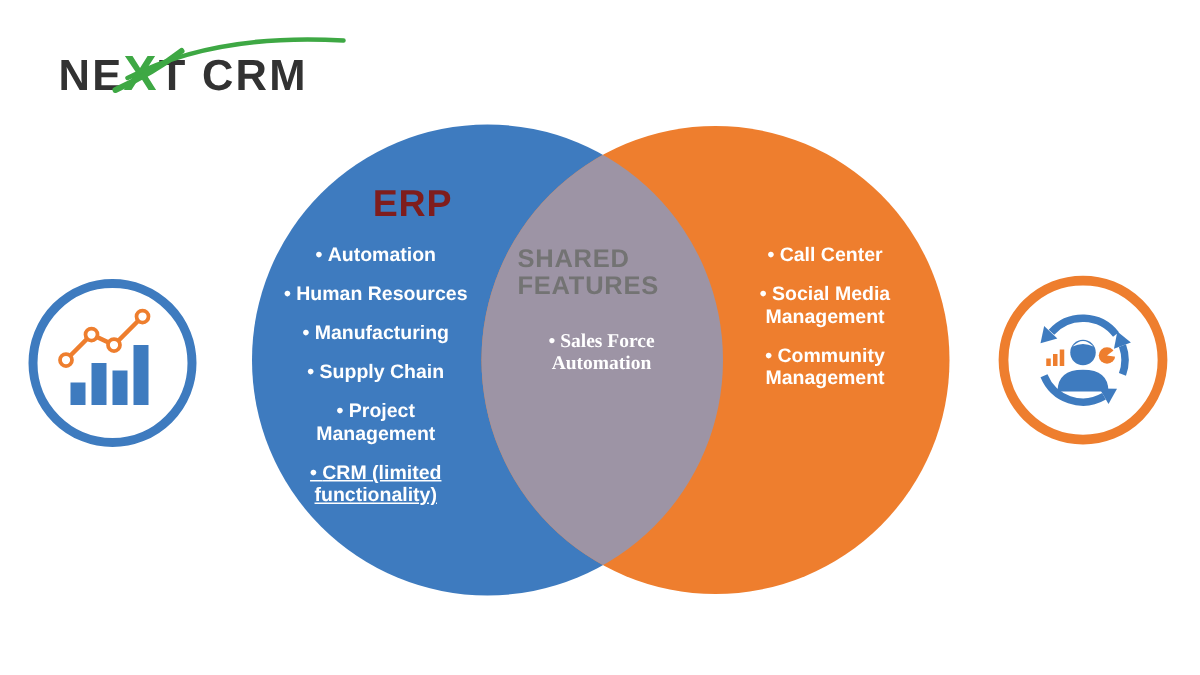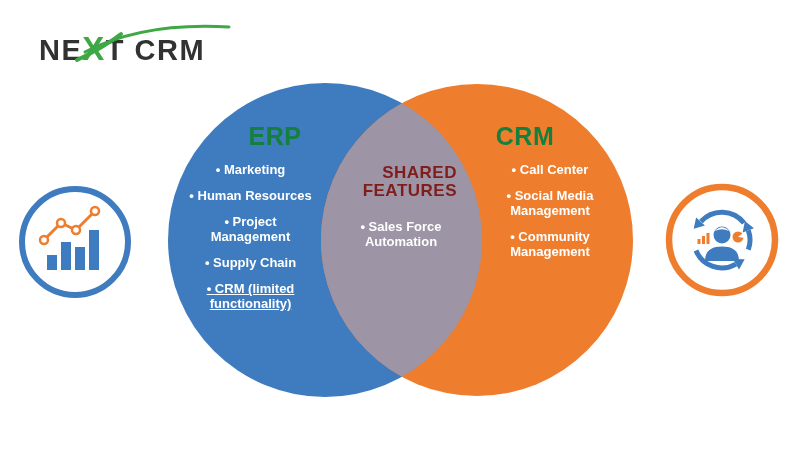--- a/index.html
+++ b/index.html
@@ -13,29 +13,29 @@
   .logo-text {
     position:absolute; left:6px; bottom:4px; white-space:nowrap;
     font-size:29px; font-weight:bold; letter-spacing:1.5px; color:#323232;
   }
   .logo-x { color:#3EA844; font-size:33px; }
   .logo-swoosh { position:absolute; left:0; top:0; width:200px; height:54px; }
   
   .venn-layer { position:absolute; left:0; top:0; }
   
   .circle-title {
-    position:absolute; color:#15803d; font-weight:bold; font-size:25px;
+    position:absolute; color:#7f1d1d; font-weight:bold; font-size:25px;
     text-align:center; letter-spacing:0.5px;
   }
   .erp-title  { left:205px; top:122px; width:140px; }
   .crm-title  { left:455px; top:122px; width:140px; }
   .shared-title {
     position:absolute; left:345px; top:164px; width:112px;
-    color:#7f1d1d; font-weight:bold; font-size:17px; line-height:18px;
-    text-align:right; letter-spacing:0.5px;
+    color:#737373; font-weight:bold; font-size:17px; line-height:18px;
+    text-align:left; letter-spacing:0.5px;
   }
   .feature-list { position:absolute; color:#ffffff; text-align:center; }
   .erp-list    { left:168px; top:162px; width:165px; }
   .crm-list    { left:470px; top:162px; width:160px; }
   .shared-list { left:346px; top:219px; width:110px; }
   .bullet-item {
     font-size:13px; font-weight:bold; line-height:15px; margin:0 auto 11px auto;
   }
   .bullet-item::before { content:"\2022\00a0"; }
   .narrow-90  { max-width:90px; }
@@ -65,33 +65,33 @@
           <circle cx="325" cy="240" r="157"></circle>
         </clipPath>
     </defs>
     <circle cx="325" cy="240" r="157" fill="#3E7BBF"></circle>
     <circle cx="477" cy="240" r="156" fill="#EE7E2E"></circle>
     <circle cx="477" cy="240" r="156" clip-path="url(#lensClip)" fill="#9D94A5"></circle>
   </svg>
 
   <div class="circle-title erp-title">ERP</div>
   <div class="feature-list erp-list">
-    <div class="bullet-item">Marketing</div>
+    <div class="bullet-item">Automation</div>
     <div class="bullet-item">Human Resources</div>
+    <div class="bullet-item">Manufacturing</div>
+    <div class="bullet-item">Supply Chain</div>
     <div class="bullet-item narrow-90">Project Management</div>
-    <div class="bullet-item">Supply Chain</div>
     <div class="bullet-item narrow-115">CRM (limited functionality)</div>
   </div>
 
   <div class="shared-title">SHARED FEATURES</div>
   <div class="feature-list shared-list">
-    <div class="bullet-item narrow-105" style="margin-bottom:4px;">Sales Force Automation</div>
+    <div class="bullet-item narrow-105" style="margin-bottom:4px;font-family:Liberation Serif, serif;">Sales Force Automation</div>
   </div>
 
-  <div class="circle-title crm-title">CRM</div>
   <div class="feature-list crm-list">
     <div class="bullet-item">Call Center</div>
     <div class="bullet-item narrow-105">Social Media Management</div>
     <div class="bullet-item narrow-105">Community Management</div>
   </div>
 
   <svg class="side-icon left-badge" width="116" height="116" viewBox="0 0 116 116">
     <circle cx="58" cy="58" r="53" fill="#ffffff" stroke-width="6" stroke="#3E7BBF"></circle>
     <g>
       <rect x="30" y="71" width="10" height="15" fill="#3E7BBF"></rect>

